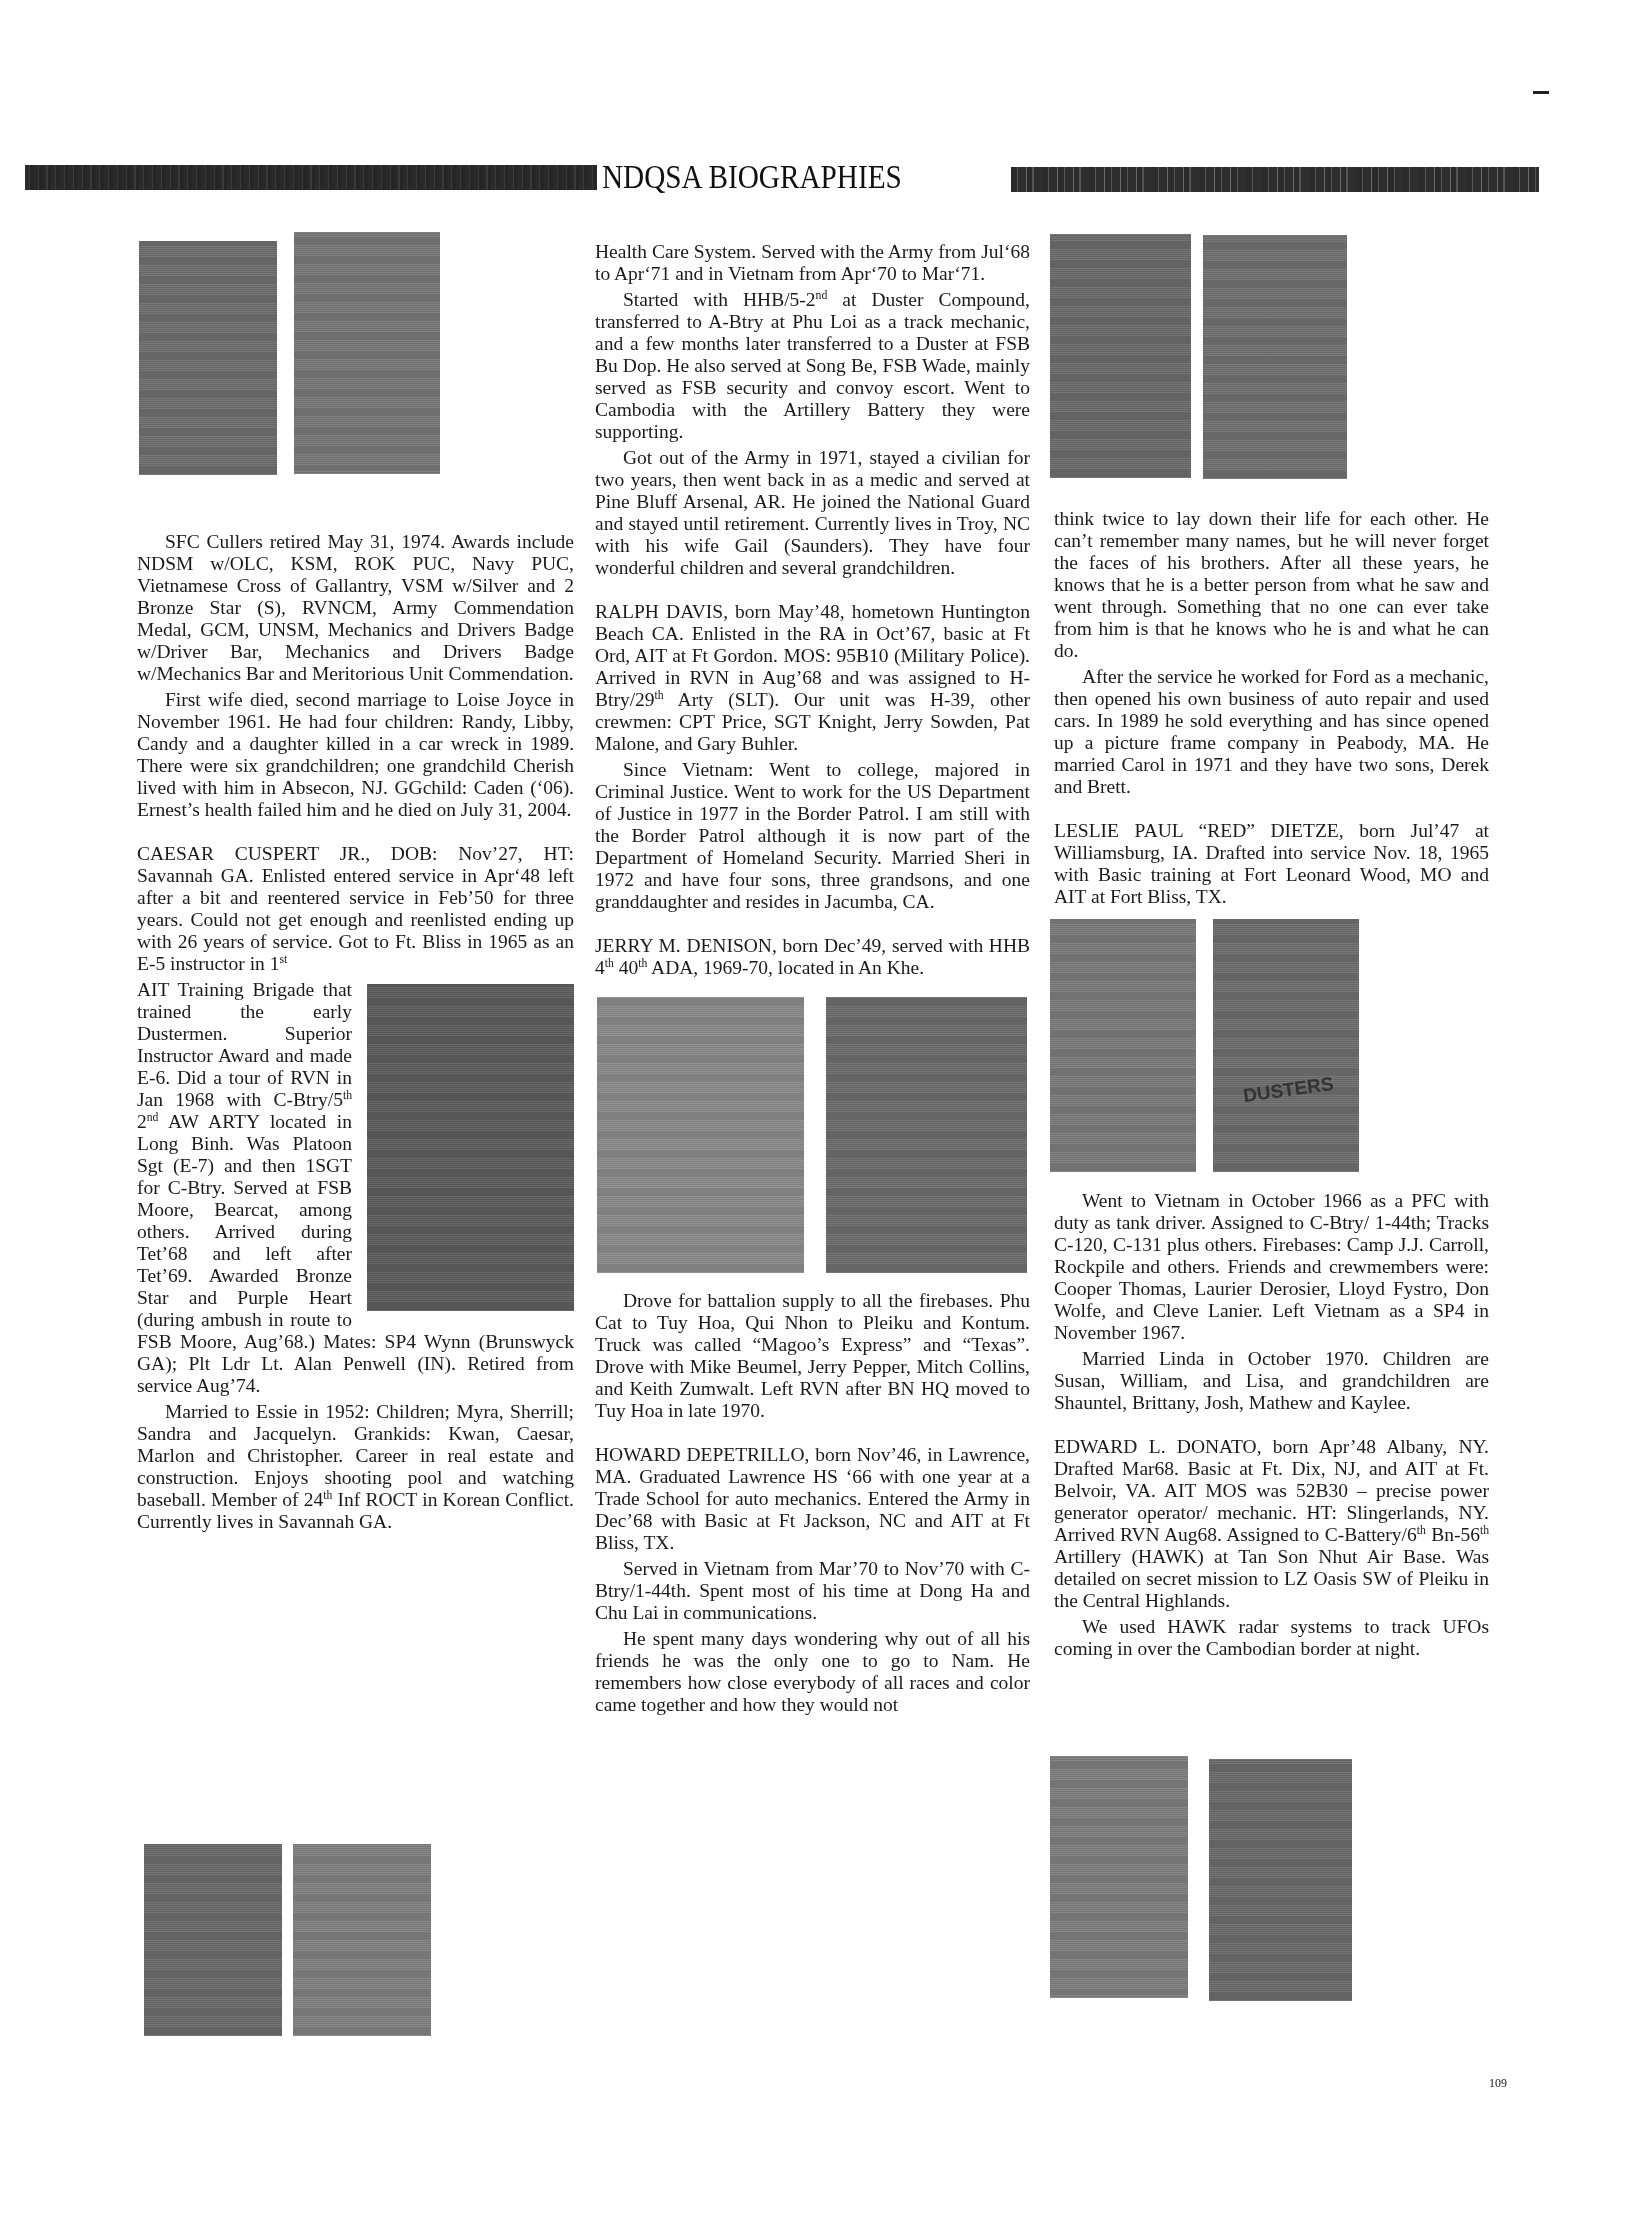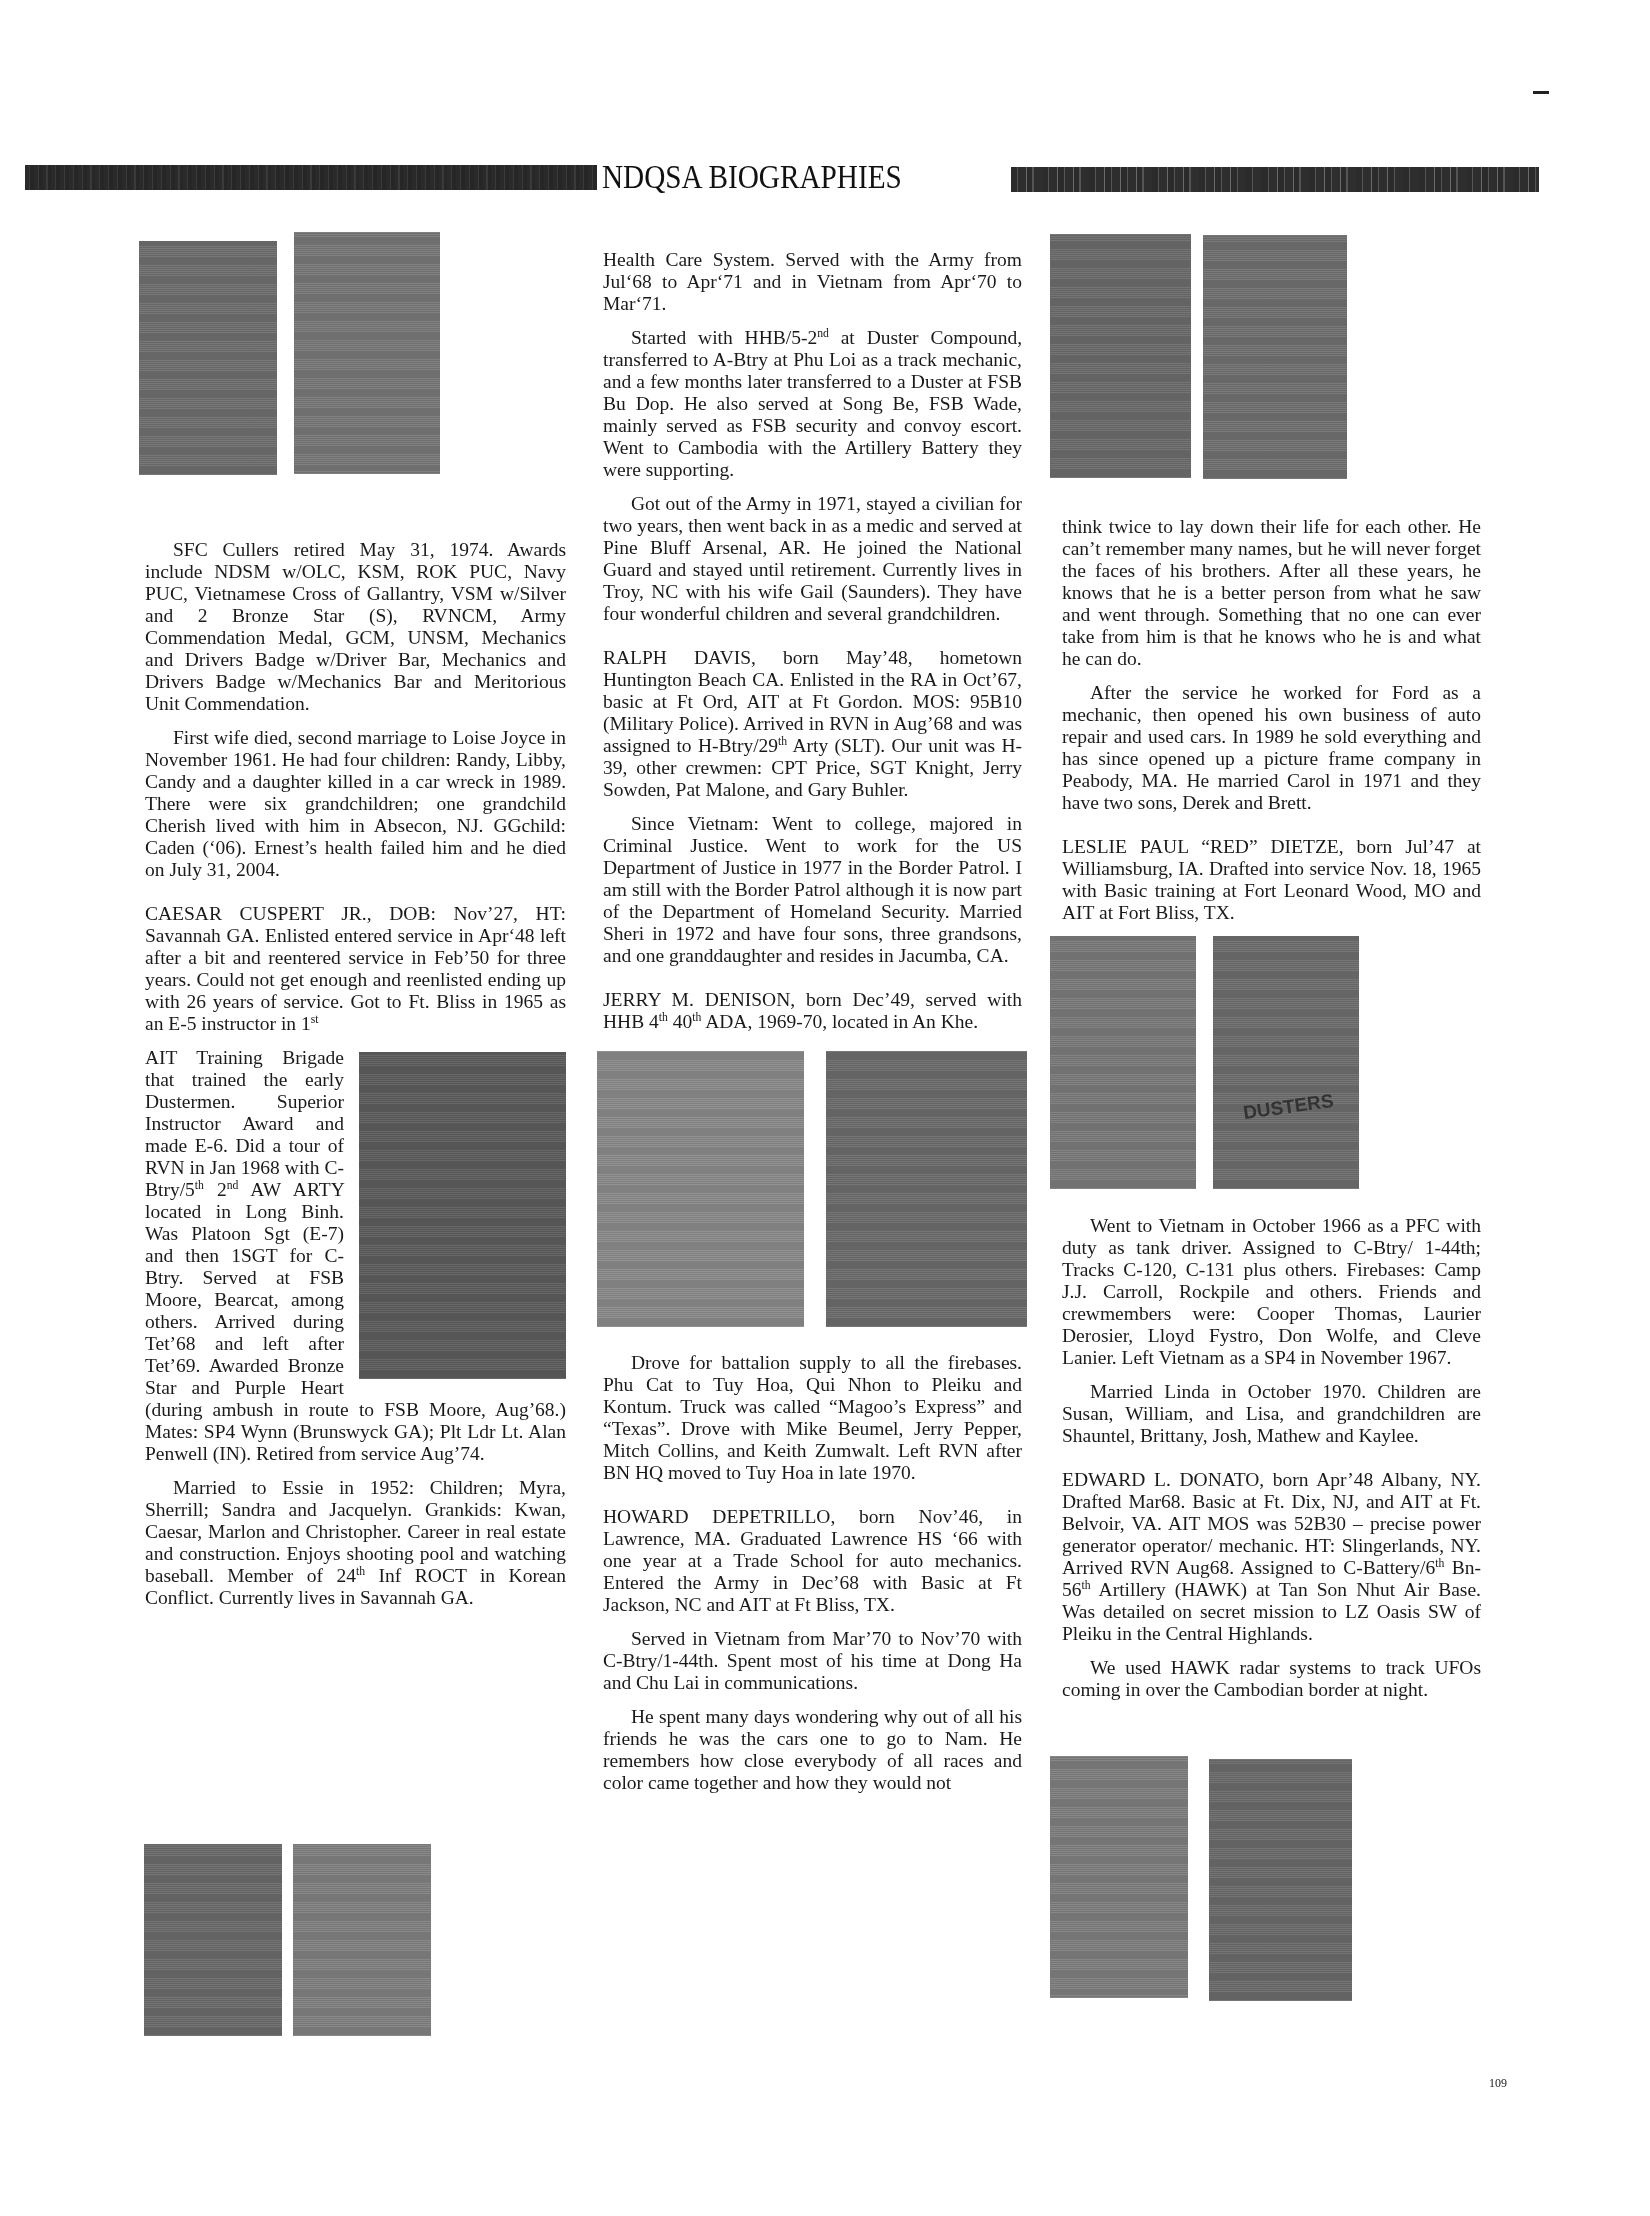--- a/index.html
+++ b/index.html
@@ -7,21 +7,21 @@
          font-family:"Liberation Serif", "DejaVu Serif", serif; color:#1a1a1a; }
   .abs { position:absolute; }
   .page-mark { left:1533px; top:91px; width:16.3px; height:3.1px; background:#222; }
   .title-bar-left { left:25px; top:165px; width:572px; height:25px;
      background:repeating-linear-gradient(90deg,#2a2a2a 0 3.8px,#3a3a3a 3.8px 5px,#262626 5px 8.8px); }
   .title-bar-right { left:1011px; top:167px; width:528px; height:25px;
      background:repeating-linear-gradient(90deg,#2b2b2b 0 5.7px,#555 5.7px 7px,#2e2e2e 7px 15px,#6a6a6a 15px 15.7px); }
   .title { left:602px; top:156px; width:402px; height:41px; font-size:34px; line-height:41px;
      letter-spacing:0px; white-space:nowrap; transform:scaleX(0.86); transform-origin:left center; color:#111; }
   .col { font-size:19.5px; line-height:22px; text-align:justify; }
-  .col p { margin:12px; }
+  .col p { margin:4px; }
   .col p.ind { text-indent:28px; }
   .col p.gap { margin-top:22px; }
   .col b { font-weight:normal; }
   .col sup { font-size:60%; line-height:0; vertical-align:super; }
   .photo { position:absolute; background:#7a7a7a;
      background-image:repeating-linear-gradient(0deg, rgba(255,255,255,0.07) 0 0.6px, rgba(0,0,0,0.07) 0.6px 1.9px); }
   .pageno { left:1489px; top:2076px; font-size:12px; }
   .float-right { float:right; width:207px; height:327px; margin:5px 0 3.8px 15px; }
 </style>
 </head>
@@ -59,21 +59,21 @@
 
   <p class="gap"><b>JERRY M. DENISON</b><span>, born Dec’49, served with </span><b><span>HHB 4</span><sup>th</sup><span> 40</span><sup>th</sup><span> ADA</span></b><span>, 1969-70, located in An Khe.</span></p>
   <div style="position:relative;height:289px;margin-top:17.6px;">
     <div class="photo" style="left:6.3px;top:0;width:207px;height:276px;background-color:#8a8a8a;"></div>
     <div class="photo" style="left:235px;top:0;width:201px;height:276px;background-color:#6c6c6c;"></div>
   </div>
   <p class="ind">Drove for battalion supply to all the firebases. Phu Cat to Tuy Hoa, Qui Nhon to Pleiku and Kontum. Truck was called “Magoo’s Express” and “Texas”. Drove with Mike Beumel, Jerry Pepper, Mitch Collins, and Keith Zumwalt. Left RVN after BN HQ moved to Tuy Hoa in late 1970.</p>
 
   <p class="gap"><b>HOWARD DEPETRILLO,</b><span> born Nov’46, in Lawrence, MA. Graduated Lawrence HS ‘66 with one year at a Trade School for auto mechanics. Entered the Army in Dec’68 with Basic at Ft Jackson, NC and AIT at Ft Bliss, TX.</span></p>
   <p class="ind"><span>Served in Vietnam from Mar’70 to Nov’70 with </span><b>C-Btry/1-44th</b><span>. Spent most of his time at Dong Ha and Chu Lai in communications.</span></p>
-  <p class="ind">He spent many days wondering why out of all his friends he was the cars one to go to Nam. He remembers how close everybody of all races and color came together and how they would not</p>
+  <p class="ind">He spent many days wondering why out of all his friends he was the only one to go to Nam. He remembers how close everybody of all races and color came together and how they would not</p>
 </div>
 
 <div class="photo" style="left:1050px;top:234px;width:141px;height:244px;background-color:#6b6b6b;"></div>
 <div class="photo" style="left:1203px;top:235px;width:144px;height:244px;background-color:#707070;"></div>
 
 <div class="abs col" style="left:1050px;top:504px;width:443px;">
   <p>think twice to lay down their life for each other. He can’t remember many names, but he will never forget the faces of his brothers. After all these years, he knows that he is a better person from what he saw and went through. Something that no one can ever take from him is that he knows who he is and what he can do.</p>
   <p class="ind">After the service he worked for Ford as a mechanic, then opened his own business of auto repair and used cars. In 1989 he sold everything and has since opened up a picture frame company in Peabody, MA. He married Carol in 1971 and they have two sons, Derek and Brett.</p>
 
   <p class="gap"><b>LESLIE PAUL “RED” DIETZE,</b><span> born Jul’47 at Williamsburg, IA. Drafted into service Nov. 18, 1965 with Basic training at Fort Leonard Wood, MO and AIT at Fort Bliss, TX.</span></p>

